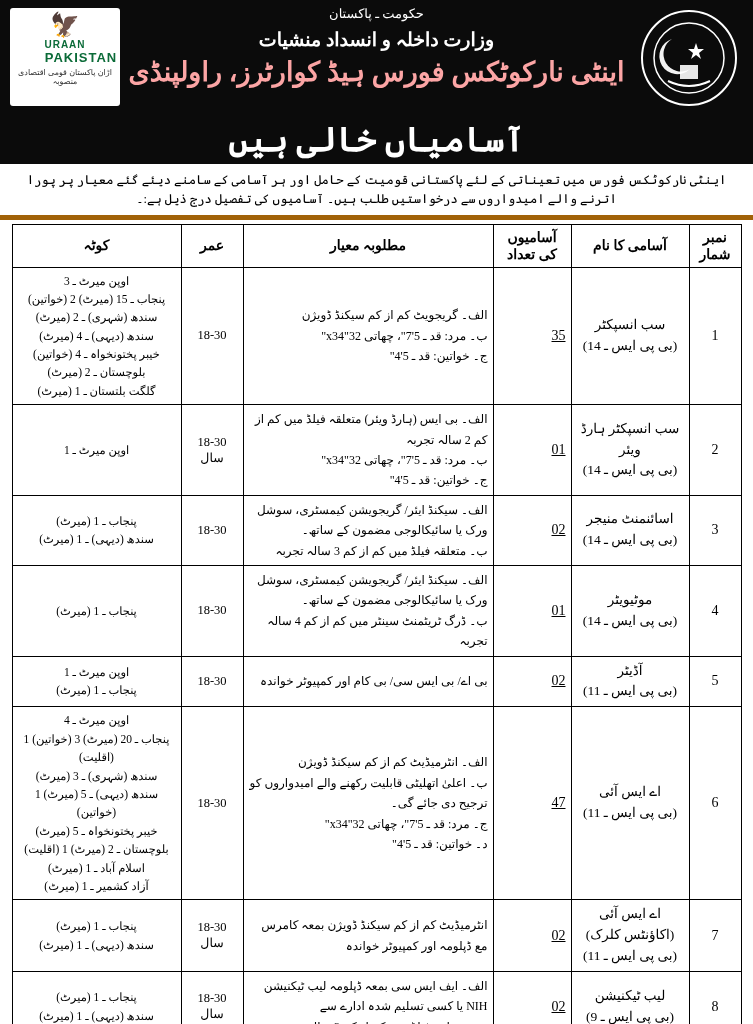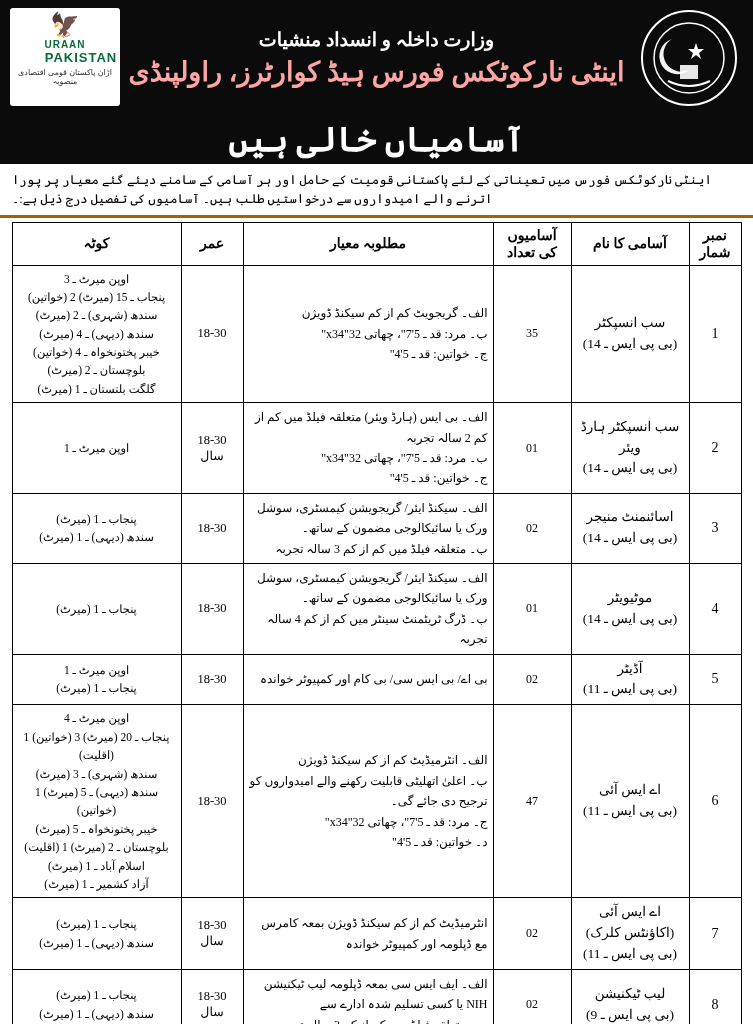--- a/index.html
+++ b/index.html
@@ -18,56 +18,57 @@
   .uraan .u2{font-size:13px;font-weight:bold;letter-spacing:1px;color:#0b6b38;margin-left:32px;}
   .uraan .u3{font-size:8px;margin-top:3px;color:#333;}
 
   .emblem{position:absolute;right:16px;top:10px;width:92px;height:92px;border-radius:50%;background:#0b0b0b;border:2px solid #ffffff;display:flex;align-items:center;justify-content:center;}
   .emblem svg{display:block;}
 
   
   .headline{background:#0b0b0b;color:#ffffff;text-align:center;padding:4px 0 5px 0;font-size:34px;font-family:"Liberation Serif",serif;font-weight:bold;letter-spacing:1px;}
 
   
-  .intro{padding:7px 12px 6px 12px;font-size:12.5px;line-height:1.5;text-align:left;direction:rtl;font-family:"Liberation Serif",serif;border-bottom:3px solid #a16207;}
+  .intro{padding:7px 12px 6px 12px;font-size:12.5px;line-height:1.5;text-align:center;direction:rtl;font-family:"Liberation Serif",serif;border-bottom:5px solid #a16207;}
 
   
   table.vac{width:729px;margin:4px auto 0 auto;border-collapse:collapse;direction:rtl;table-layout:fixed;}
   table.vac th, table.vac td{border:1px solid #000;vertical-align:middle;padding:4px 5px;font-family:"Liberation Serif",serif;}
   table.vac thead th{background:#ffffff;font-size:14px;font-weight:bold;text-align:center;height:26px;}
   col.c-sr{width:52px;}
   col.c-post{width:118px;}
   col.c-num{width:78px;}
   col.c-crit{width:250px;}
   col.c-age{width:62px;}
   col.c-quota{width:169px;}
 
   td.sr{text-align:center;font-size:14px;}
   td.post{text-align:center;font-size:13.5px;line-height:1.55;}
-  td.num{text-align:center;font-size:12px;}
+  td.num{text-align:right;font-size:14px;text-decoration:underline;}
   td.crit{text-align:right;font-size:12px;line-height:1.7;}
   td.age{text-align:center;font-size:12.5px;}
   td.quota{text-align:center;font-size:11.5px;line-height:1.6;}
   .crit-ind{display:block;}
   .q-line{display:block;}
 </style>
 </head>
 <body>
 
 <div class="page">
 
   <div class="topband">
 
     <div class="uraan">
       <div class="bird">🦅</div>
       <div class="u1">URAAN</div>
       <div class="u2">PAKISTAN</div>
       <div class="u3">اڑان پاکستان قومی اقتصادی منصوبہ</div>
     </div>
 
+    <div class="govtline">حکومت ـ پاکستان</div>
     <div class="ministry">وزارت داخلہ و انسداد منشیات</div>
     <div class="deptname">اینٹی نارکوٹکس فورس ہیڈ کوارٹرز، راولپنڈی</div>
 
     <div class="emblem">
       <svg width="74" height="74" viewBox="0 0 74 74" aria-hidden="true">
         <circle cx="37" cy="37" r="35" fill="#0b0b0b" stroke="#ffffff" stroke-width="1.5"></circle>
         <path d="M20 18 a18 18 0 1 0 18 30 a14 14 0 1 1 -18 -30 z" fill="#ffffff" opacity="0.95"></path>
         <polygon points="44,22 46,28 52,28 47,32 49,38 44,34 39,38 41,32 36,28 42,28" fill="#ffffff"></polygon>
         <rect x="28" y="44" width="18" height="14" fill="#ffffff" opacity="0.9"></rect>
         <path d="M16 60 q21 10 42 0" stroke="#ffffff" stroke-width="2" fill="none"></path>

